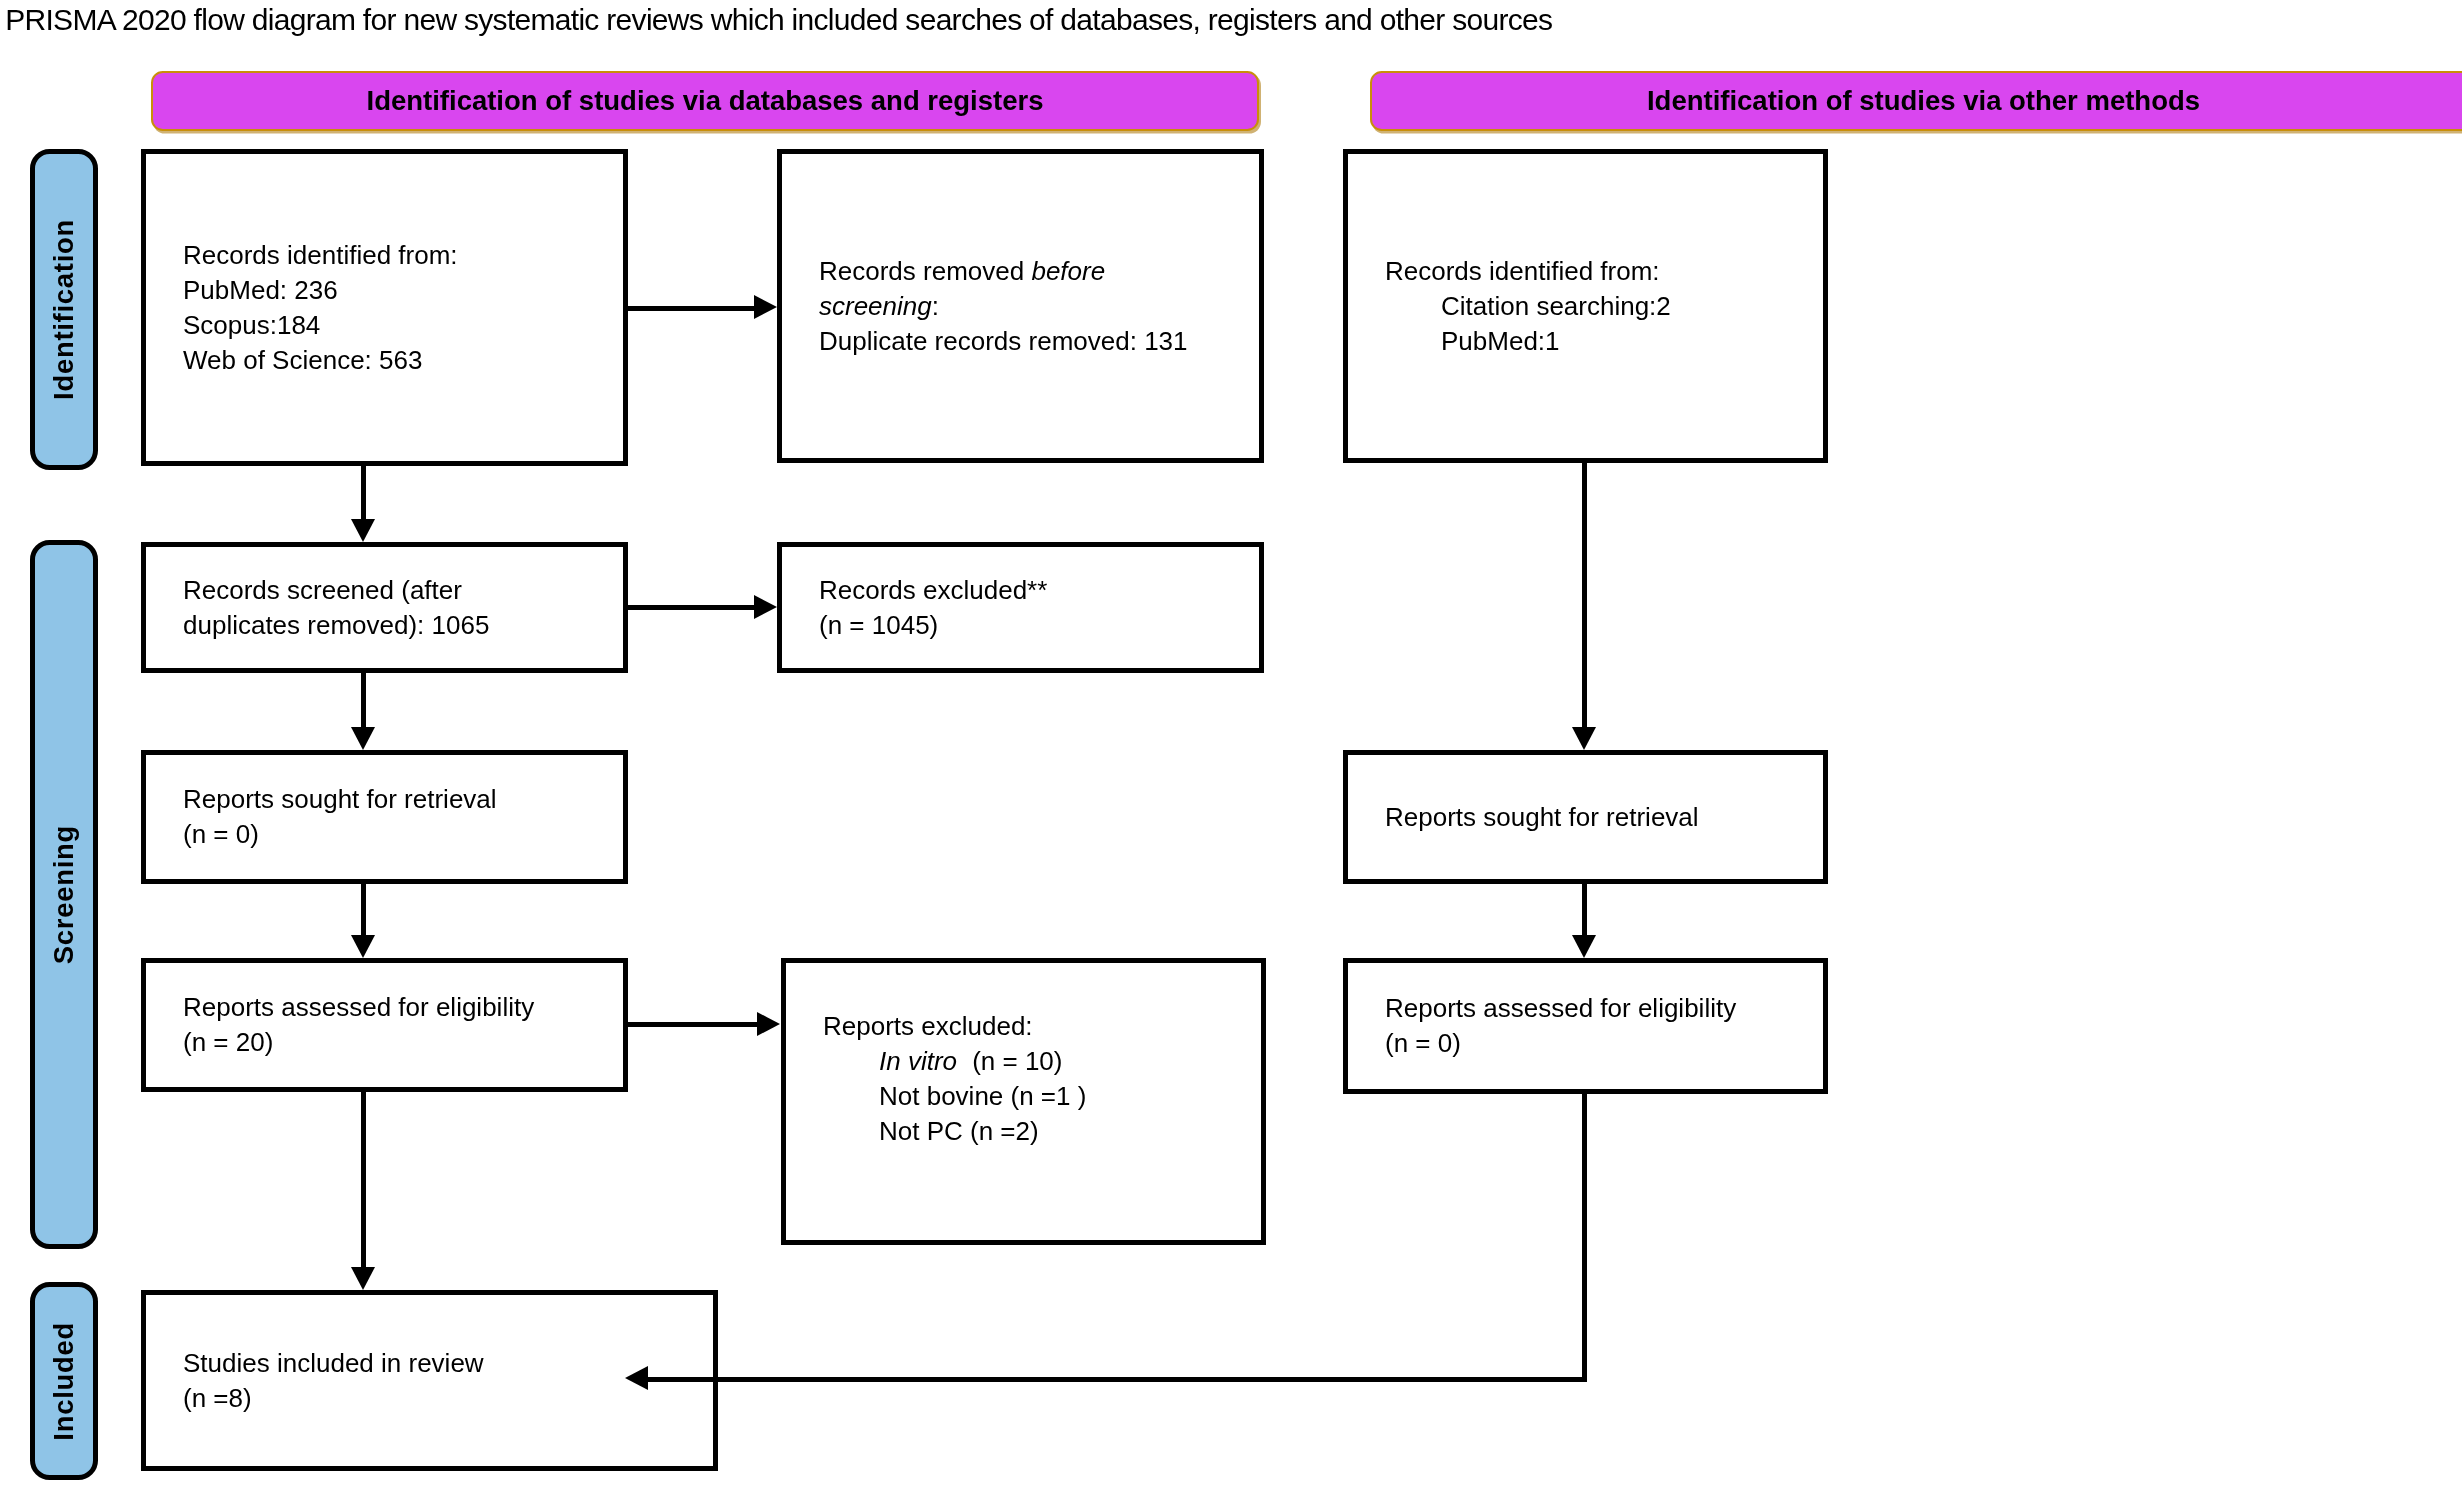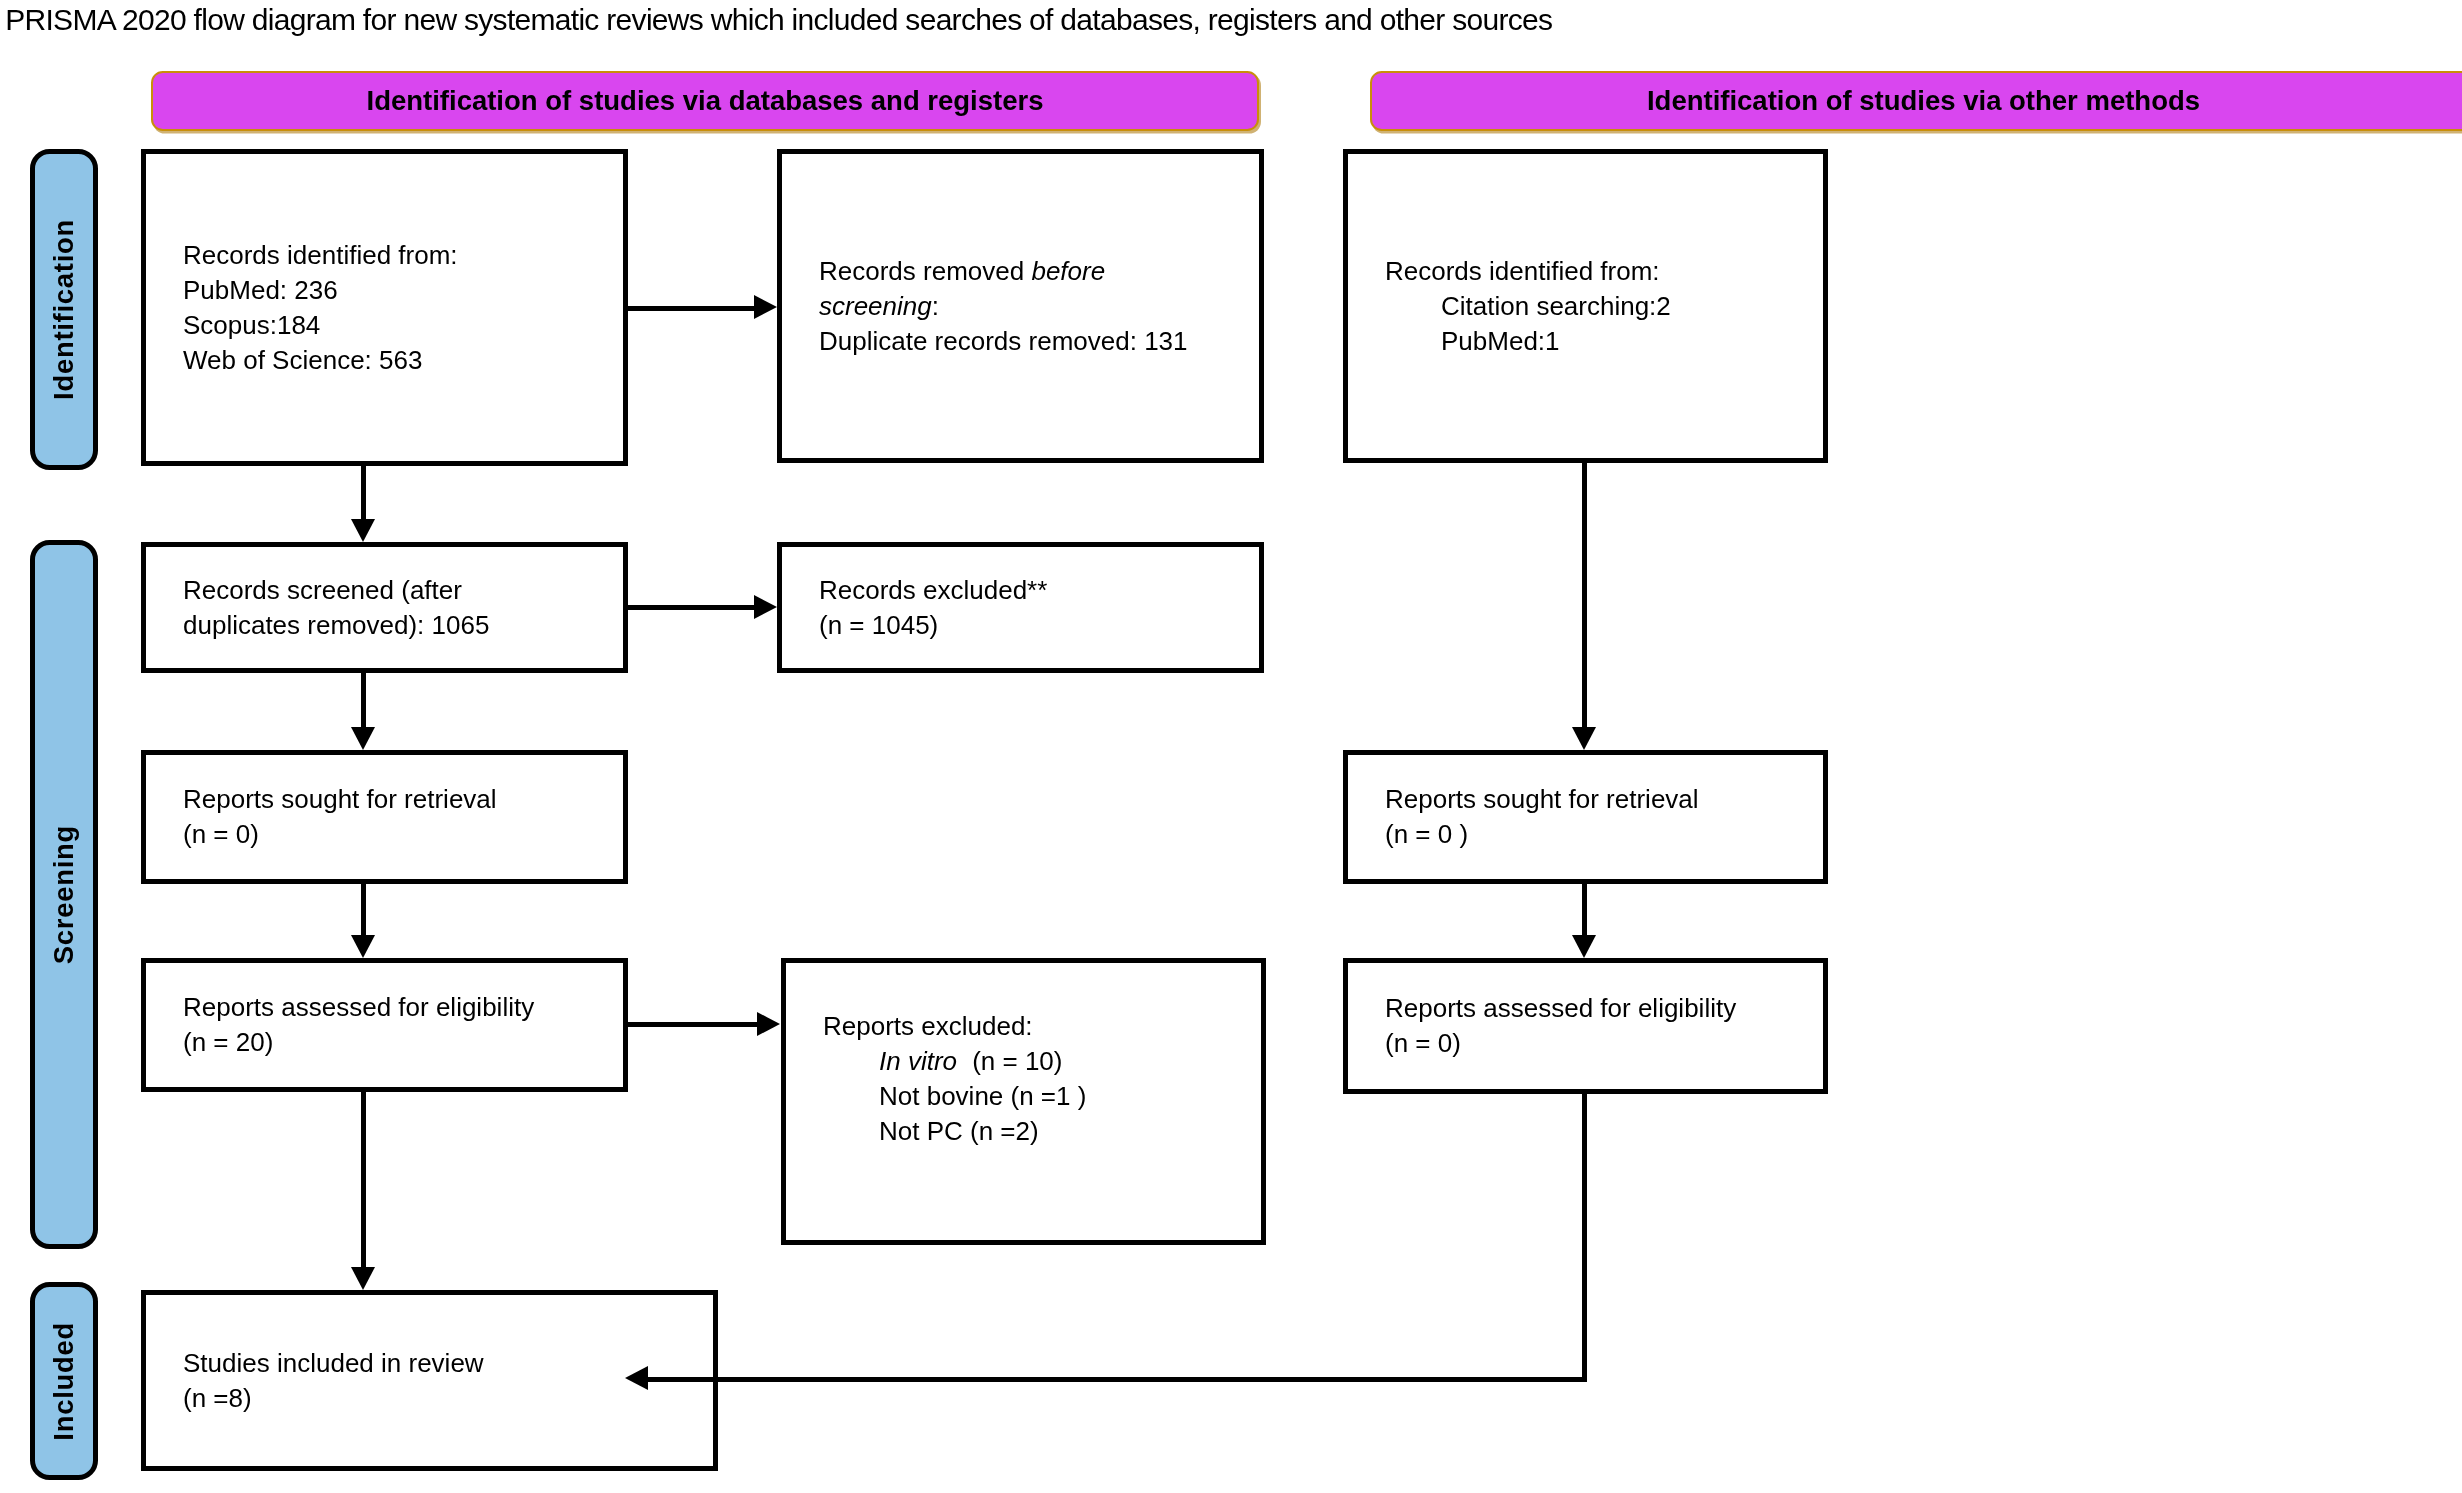--- a/index.html
+++ b/index.html
@@ -109,21 +109,20 @@
     <div>(n = 1045)</div>
   </div>
 
   <div class="box" style="left:141px; top:750px; width:487px; height:134px;">
     <div>Reports sought for retrieval</div>
     <div>(n = 0)</div>
   </div>
 
   <div class="box" style="left:1343px; top:750px; width:485px; height:134px;">
     <div>Reports sought for retrieval</div>
-    <div>(n = 0 )</div>
   </div>
 
   <div class="box" style="left:141px; top:958px; width:487px; height:134px;">
     <div>Reports assessed for eligibility</div>
     <div>(n = 20)</div>
   </div>
 
   <div class="box" style="left:781px; top:958px; width:485px; height:287px; justify-content:flex-start; padding-top:46px;">
     <div>Reports excluded:</div>
     <div class="indent"><span class="it gap-r">In vitro</span><span> (n = 10)</span></div>

